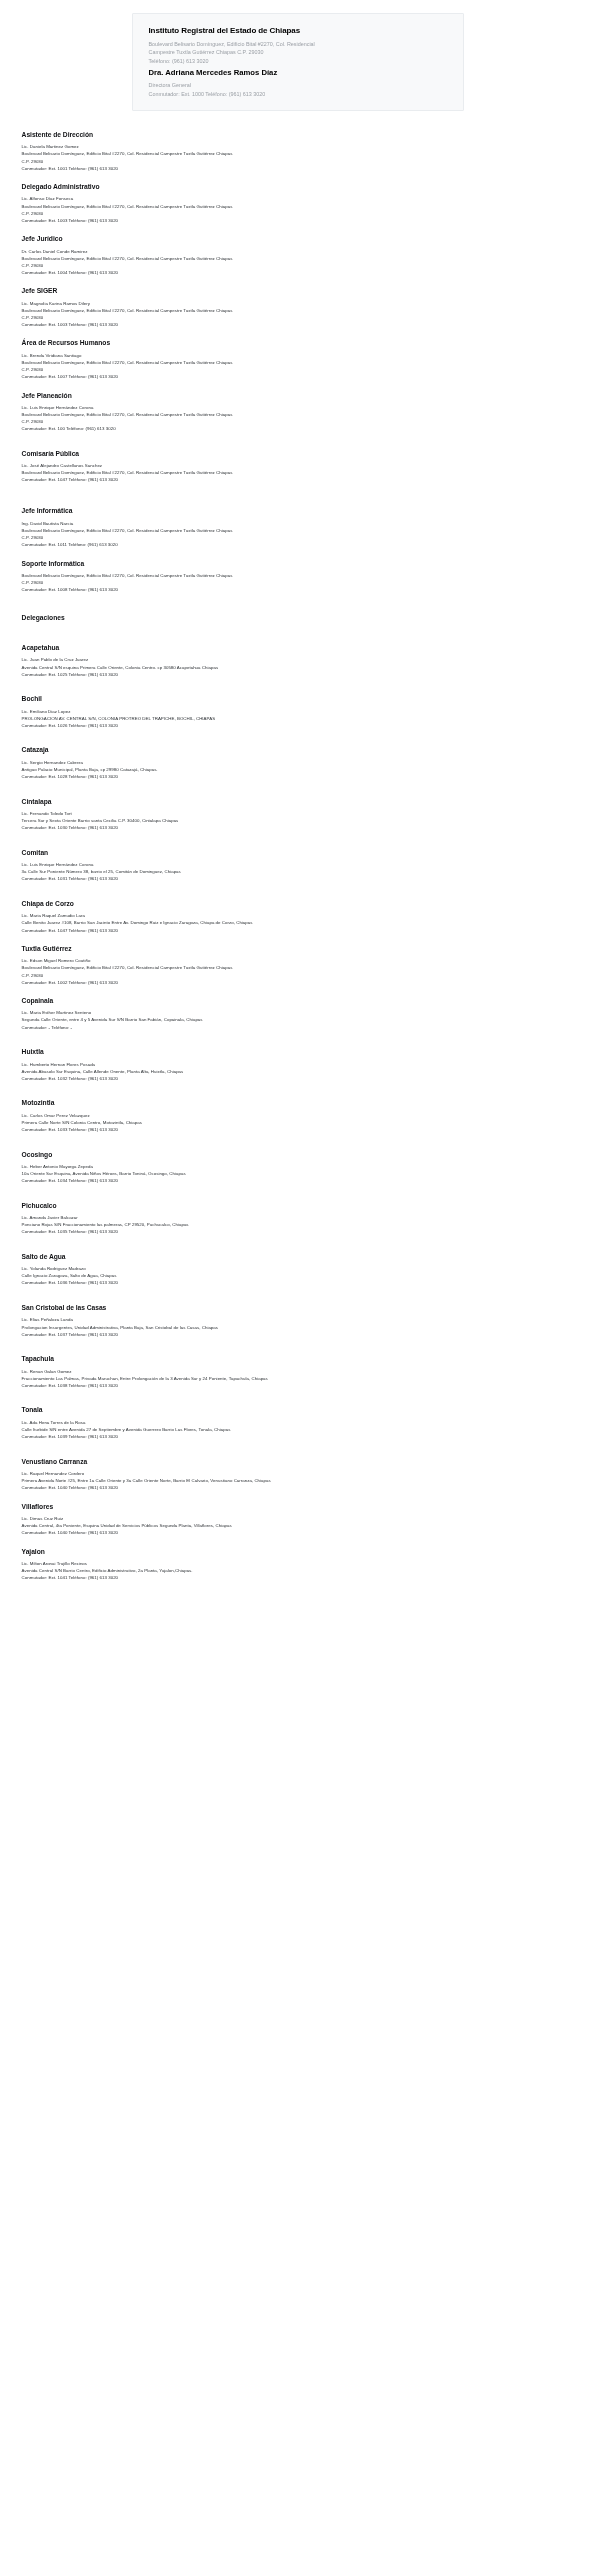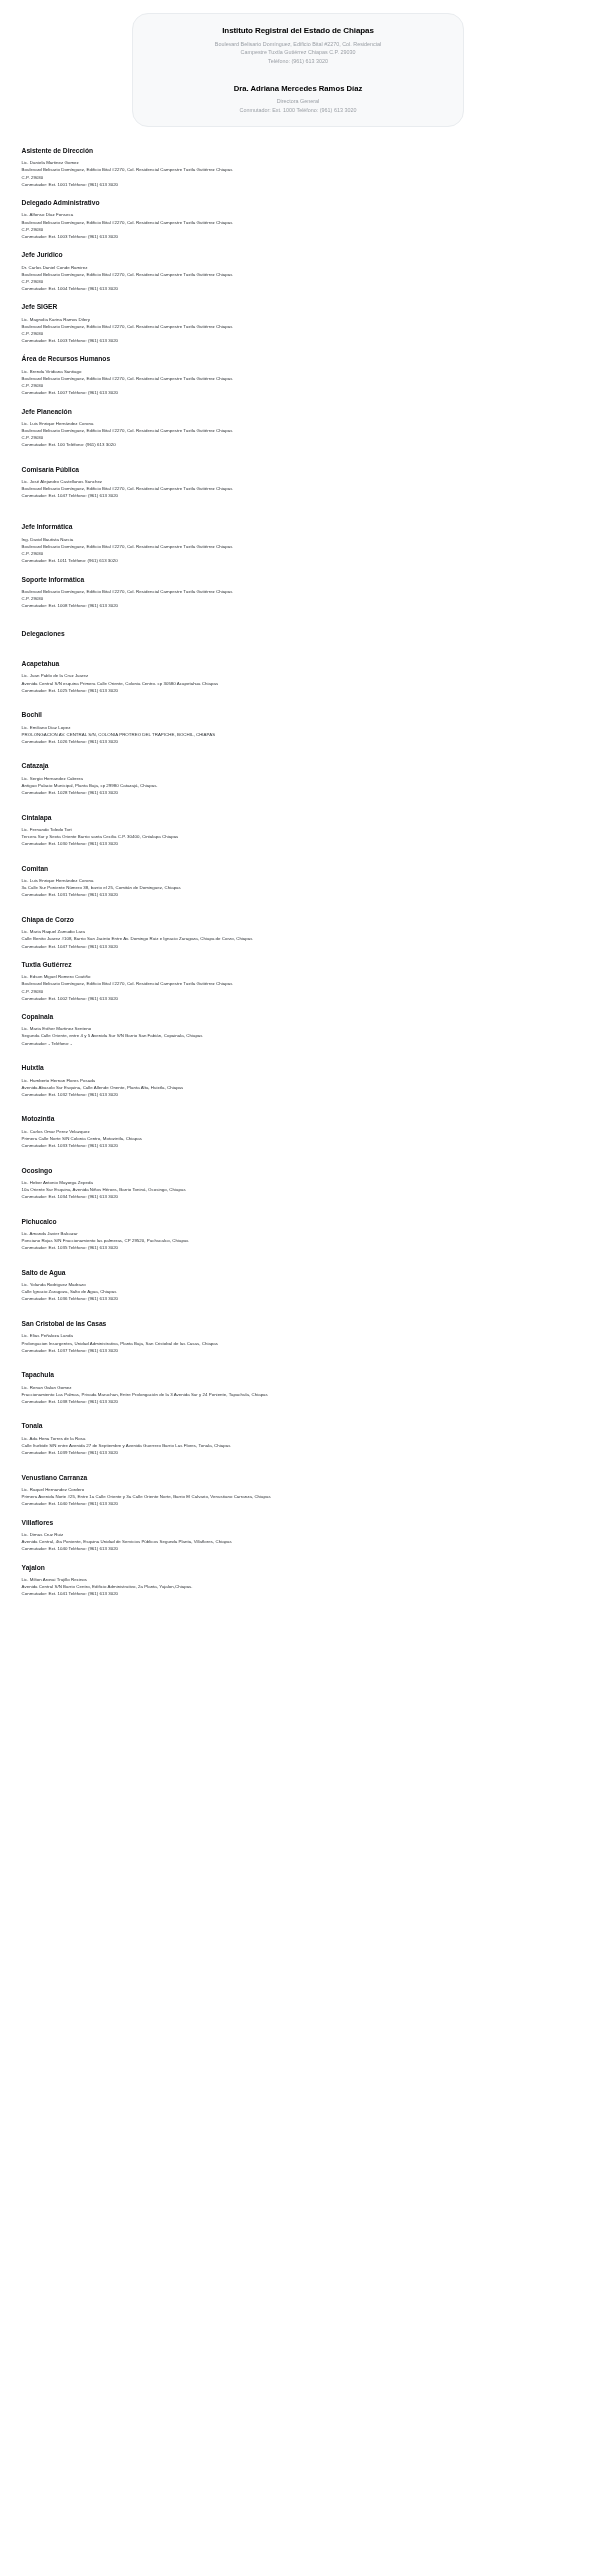--- a/index.html
+++ b/index.html
@@ -25,42 +25,42 @@
   
   .header-card-wrap {
     padding: 13.4px 0 0 0;
     display: flex;
     justify-content: center;
   }
   .header-card {
     width: 332px;
     background: #f8f9fa;
     border: 0.5px solid #e9ecef;
-    border-radius: 16px;
+    border-radius: 1px;
     padding: 11.3px 15.5px 12.4px 15.5px;
-    text-align: center;
+    text-align: left;
   }
   .org-title {
     font-size: 8px;
     font-weight: bold;
     color: #000000;
     line-height: 1.35;
     margin: 0 0 3.6px 0;
     letter-spacing: -0.1px;
   }
   .org-address {
     font-size: 5.4px;
     color: #9a9fa5;
     line-height: 1.55;
     margin: 0;
     font-weight: normal;
   }
   .org-address div { margin: 0; }
 
-  .director-block { margin-top: 19px; }
+  .director-block { margin-top: 3px; }
   .director-name {
     font-size: 7.7px;
     font-weight: bold;
     color: #000000;
     margin: 0 0 3.1px 0;
     line-height: 1.3;
   }
   .director-role,
   .director-phone {
     font-size: 5.4px;

